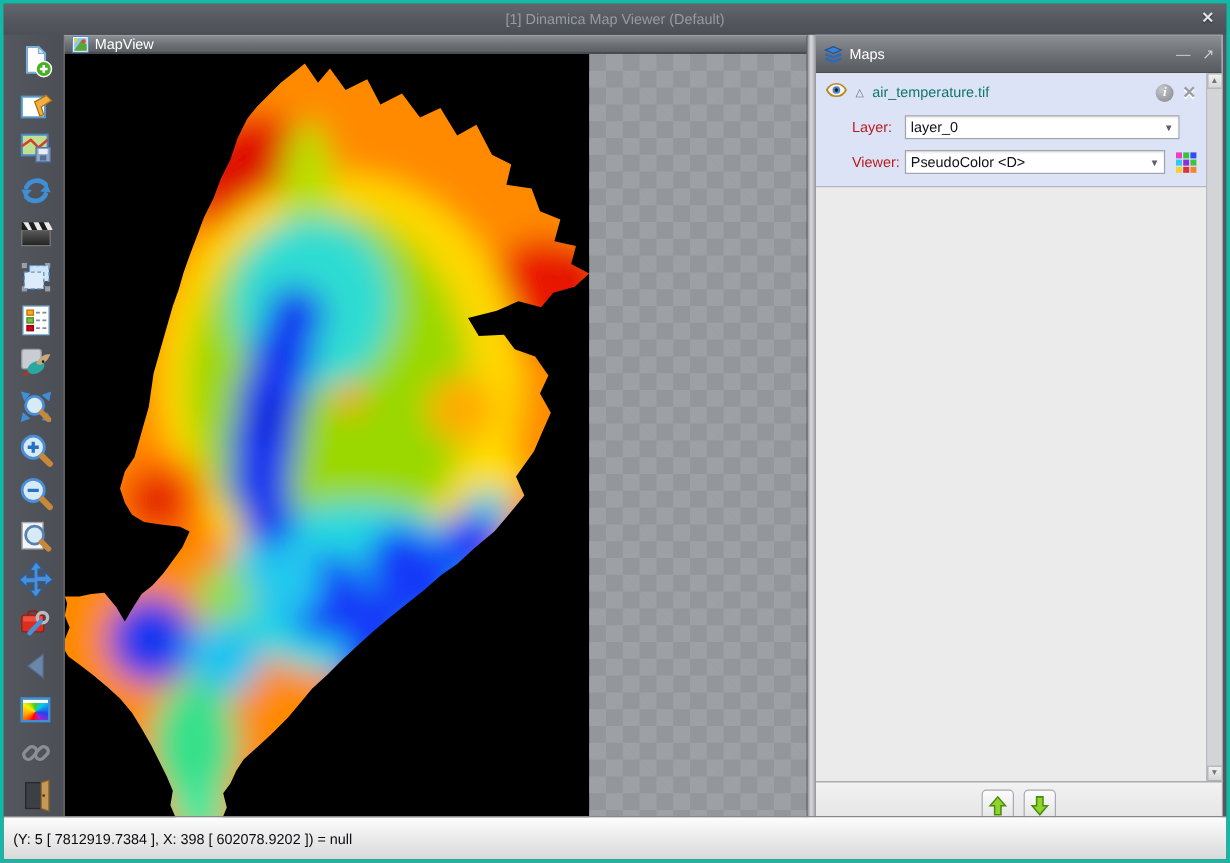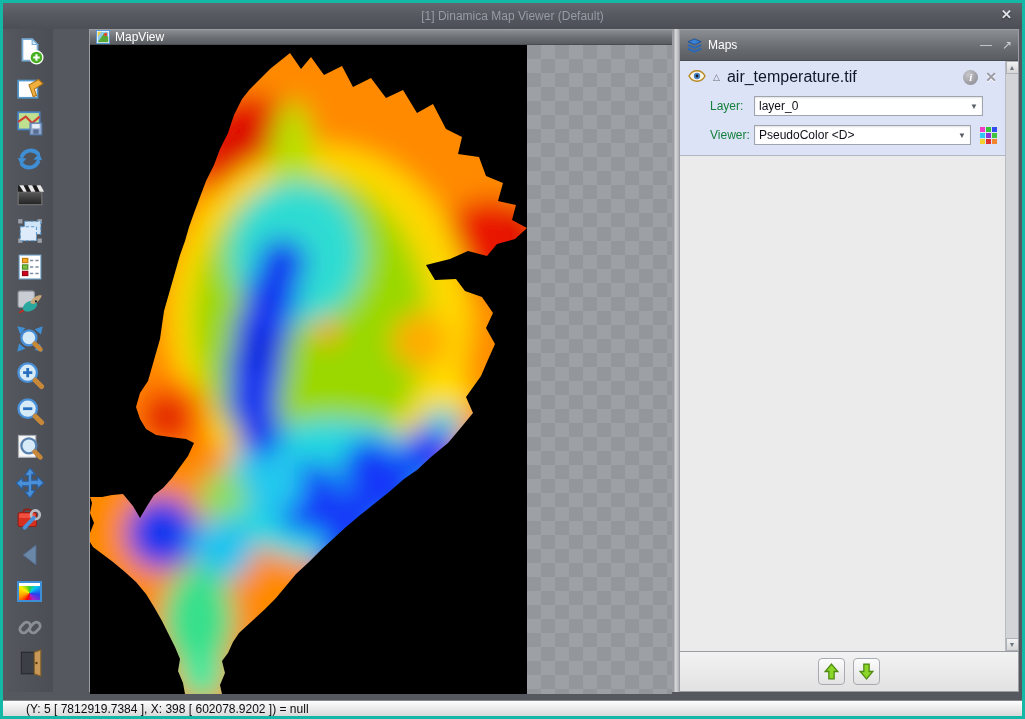--- a/index.html
+++ b/index.html
@@ -18,51 +18,51 @@
   
   .toolbar { width:47px; background:linear-gradient(90deg,#54575d,#4b4e54); display:flex;
     flex-direction:column; align-items:center; padding-top:4px; }
   .tool { width:36px; height:36px; display:flex; align-items:center; justify-content:center;
     border-radius:3px; }
   .tool svg { display:block; }
   .palette-chip { width:25px; height:21px; border:2px solid #3f8fd6; background:
      linear-gradient(#ffffff 0 3px, rgba(255,255,255,0) 3px),
      conic-gradient(from 200deg at 50% 60%, #ff0000,#ff9900,#ffee00,#44cc22,#00ccee,#2244ee,#aa22cc,#ff0000); }
   
-  .mapview { flex:1; display:flex; flex-direction:column; border:1px solid #9a9da2; background:#000;margin-left:36px; }
+  .mapview { flex:1; display:flex; flex-direction:column; border:1px solid #9a9da2; background:#000; }
   .panel-header { height:31px; background:linear-gradient(#8b8e93,#6b6e73 55%,#595c61);
     display:flex; align-items:center; gap:5px; padding:0 6px; color:#fff; font-size:12px;
     border-bottom:1px solid #4a4d52; }
   .panel-header .hicon { display:flex; }
   .map-canvas { flex:1; display:flex; position:relative; }
   .map-canvas svg.raster { width:437px; height:100%; display:block; background:#000; }
   .transparent-area { flex:1;
     background-color:#93969b;
     background-image:
       linear-gradient(45deg, #9da0a5 25%, transparent 25%, transparent 75%, #9da0a5 75%),
       linear-gradient(45deg, #9da0a5 25%, transparent 25%, transparent 75%, #9da0a5 75%);
     background-size:28px 28px; background-position:0 0, 14px 14px; }
   .panel-gap { width:6px; background:linear-gradient(90deg,#8d9096,#d8d9db 45%,#aeb0b4); }
   
   .maps { width:340px; display:flex; flex-direction:column; border:1px solid #9a9da2; background:#ebebeb; }
   .maps-header-icons { margin-left:auto; display:flex; gap:10px; color:#ccd0d6; font-size:12px; }
   .maps-body { flex:1; display:flex; overflow:hidden; }
   .maps-scrollarea { flex:1; display:flex; flex-direction:column; background:#ebebeb; }
   .layer-card { background:#dce3f7; border-bottom:1px solid #b2b6c2; padding:6px 8px 10px 8px; }
   .layer-title-row { display:flex; align-items:center; gap:7px; height:20px; }
-  .layer-title-row .fname { font-size:16px; color:#0f172a; }
+  .layer-title-row .fname { font-size:12px; color:#0f766e; }
   .tri { font-size:9px; color:#6a6e78; }
   .spacer { flex:1; }
   .info-badge { width:15px; height:15px; border-radius:50%;
      background:radial-gradient(circle at 35% 30%, #c6c6ca, #84848c); color:#fff;
      font-family:"Liberation Serif", serif; font-style:italic; font-weight:bold; font-size:11px;
      text-align:center; line-height:15px; }
   .x-badge { color:#9b9ba4; font-weight:bold; font-size:14px; text-shadow:0 1px 0 #fff; }
   .field-row { display:flex; align-items:center; margin-top:9px; }
-  .field-label { width:66px; text-align:left; padding-left:22px; font-size:12px; color:#15803d; }
+  .field-label { width:66px; text-align:left; padding-left:22px; font-size:12px; color:#b91c1c; }
   .combo { height:20px; background:#fff; border:1px solid #a0a4ac; display:flex; align-items:center;
      padding:0 4px; font-size:12px; color:#101018; box-shadow:inset 0 1px 2px rgba(0,0,0,.12); }
   .combo .arrow { margin-left:auto; font-size:8px; color:#5a5e66; }
   .combo.layer { flex:1; margin-right:14px; }
   .combo.pal { width:217px; }
   .grid-icon { margin-left:9px; display:grid; grid-template-columns:repeat(3,5px);
      grid-auto-rows:5px; gap:1px; }
   .grid-icon i { display:block; }
   .opacity-wrap { display:flex; align-items:center; gap:7px; flex:1; }
   .minus,.plus { font-size:13px; color:#32323a; }
@@ -80,23 +80,23 @@
   .hist-icon i { display:block; width:3px; background:#3fc8c0; }
   .scrollbar { width:13px; background:#d2d4d7; display:flex; flex-direction:column;
      align-items:center; justify-content:space-between; border-left:1px solid #b8bcc2; }
   .scroll-btn { width:13px; height:13px; background:linear-gradient(#f2f2f2,#d6d6d6);
      border:1px solid #aeb2b8; color:#707680; font-size:7px; text-align:center; line-height:11px; }
   .maps-footer { border-top:1px solid #9a9da2; height:40px; background:linear-gradient(#f2f2f2,#e2e2e2);
      display:flex; align-items:center; justify-content:center; gap:8px; }
   .order-btn { width:27px; height:27px; border:1px solid #a8acb2; border-radius:4px;
      background:linear-gradient(#fcfcfc,#e2e2e2); display:flex; align-items:center; justify-content:center; }
   
-  .statusbar { position:absolute; bottom:0; left:0; right:0; height:16px;
+  .statusbar { position:absolute; bottom:0; left:0; right:0; height:36px;
      background:linear-gradient(#fdfdfd,#d9d9d9); border-top:1px solid #85888d;
-     display:flex; align-items:center; padding-left:23px; font-size:12px; color:#0c0c10; }
+     display:flex; align-items:center; padding-left:8px; font-size:12px; color:#0c0c10; }
 </style>
 </head>
 <body>
 
 <div class="window">
 
   <div class="titlebar">
     <span class="title">[1] Dinamica Map Viewer (Default)</span>
     <span class="close">✕</span>
   </div>

